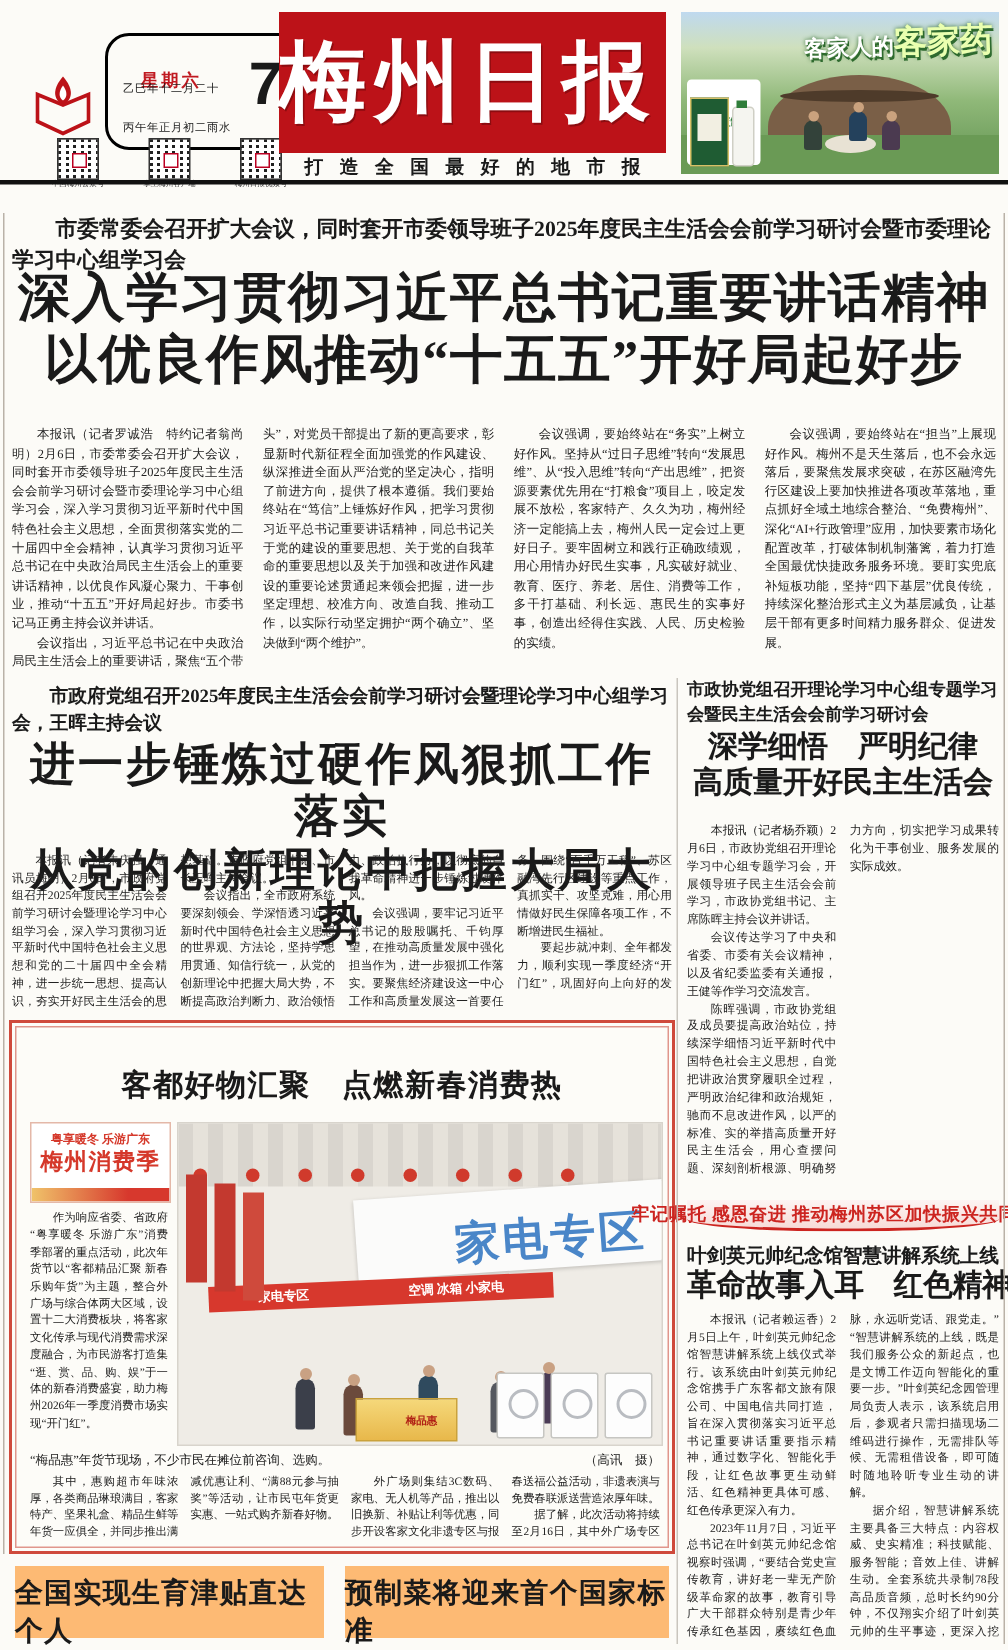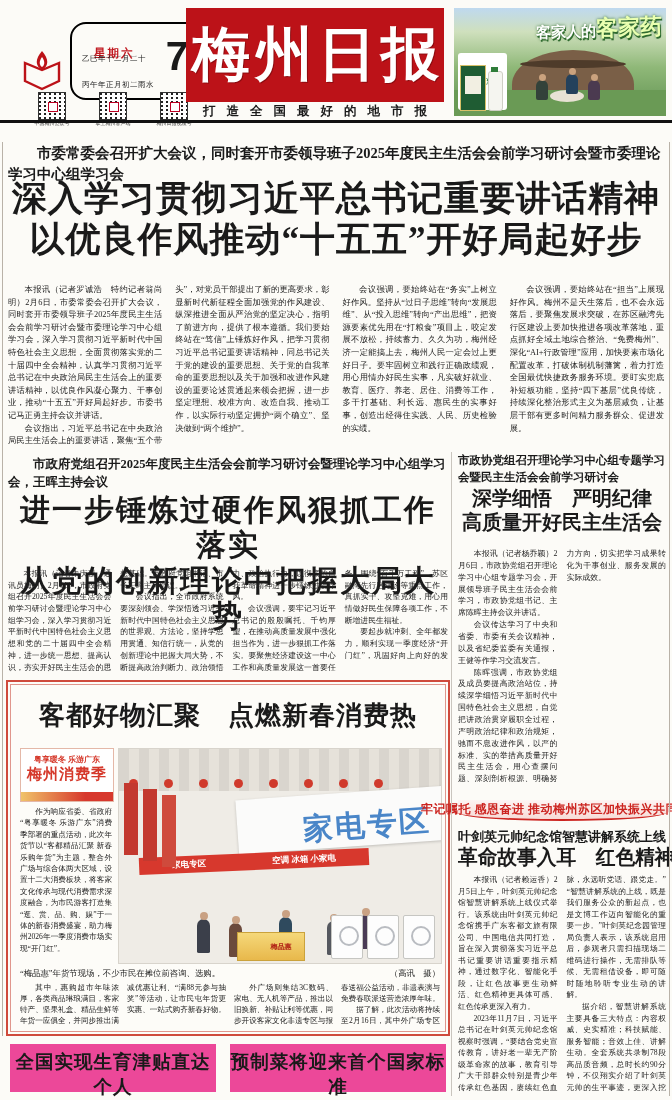--- a/index.html
+++ b/index.html
@@ -15,21 +15,21 @@
   .cal-day{position:absolute;right:12px;top:10px;font-size:40px;font-weight:bold;font-family:"Liberation Sans",sans-serif;}
   .cal-lunar{position:absolute;left:10px;font-size:7.5px;letter-spacing:.5px;}
   .cal-l1{top:30px;} .cal-l2{top:56px;}
   .qr-row{left:26px;top:92px;display:flex;gap:9px;}
   .qr-item{width:52px;text-align:center;}
   .qr{width:26px;height:26px;margin:0 auto;border:1px solid #333;
       background:repeating-linear-gradient(0deg,#111 0 2px,#fff 2px 4px),repeating-linear-gradient(90deg,#111 0 2px,#fff 2px 5px);
       background-blend-mode:screen;position:relative;}
   .qr::after{content:"";position:absolute;left:9px;top:9px;width:8px;height:8px;background:#fff;border:1px solid #b02;}
   .qr-label{font-size:5px;line-height:6px;color:#333;font-family:"Liberation Sans",sans-serif;}
-  .masthead{left:186px;top:8px;width:258px;height:94px;background:#bc1218;display:flex;align-items:center;justify-content:flex-end;}
+  .masthead{left:186px;top:8px;width:258px;height:94px;background:#bc1218;display:flex;align-items:center;justify-content:flex-start;}
   .masthead-title{color:#fff;font-size:58px;font-weight:900;letter-spacing:5px;text-shadow:1px 1px 0 #8c0c10;}
   .slogan{left:186px;top:103px;width:258px;text-align:center;font-size:12.5px;font-weight:bold;letter-spacing:11px;text-indent:11px;}
   .ad{left:454px;top:8px;width:212px;height:108px;overflow:hidden;
       background:linear-gradient(180deg,#bfd9ef 0%,#cfe0bd 22%,#8fb878 55%,#5f9150 100%);}
   .ad-brand{position:absolute;left:4px;top:4px;height:25px;padding:16px 5px;background:#fff;border-radius:3px;
       display:flex;align-items:center;gap:3px;font:bold 7.5px "Liberation Sans",sans-serif;color:#2f7d3a;margin-top:41px;}
   .ad-brand-dot{width:6px;height:6px;border-radius:50%;background:#2f7d3a;}
   .ad-headline{position:absolute;right:4px;top:6px;width:150px;text-align:right;transform:rotate(-2deg);
       color:#fff;font-weight:900;text-shadow:0 0 3px #2f6b2f,1px 2px 0 #2f6b2f;}
   .ad-h-small{font-size:15px;} .ad-h-big{font-size:22px;color:#eaffb0;}
@@ -66,21 +66,21 @@
   .cppcc-kicker{left:458px;top:452px;width:208px;font-size:11.5px;text-indent:0;}
   .cppcc-headline{left:458px;top:487px;width:208px;font-size:20px;letter-spacing:0;}
   .cppcc-body{left:458px;top:548px;width:208px;height:246px;column-count:2;column-gap:9px;font-size:7.9px;line-height:1.5;}
 
   
   .fair-box{left:6px;top:680px;width:440px;height:352px;border:2px solid #cf4a3c;background:#fdfcf8;}
   .fair-box::before{content:"";position:absolute;inset:2px;border:1px solid #e0968c;pointer-events:none;}
   .fair-kicker-row{position:absolute;left:14px;top:8px;width:412px;display:flex;align-items:center;gap:8px;
       color:#8d2f27;font-size:12.5px;font-weight:600;}
   .fair-kicker-row .line{flex:1;height:1px;background:#9a423a;}
-  .fair-headline{position:absolute;left:8px;top:16px;width:424px;font-size:26px;font-weight:900;text-align:center;letter-spacing:1px;}
+  .fair-headline{position:absolute;left:8px;top:28px;width:424px;font-size:20px;font-weight:900;text-align:center;letter-spacing:1px;}
   .mini-banner{position:absolute;left:12px;top:66px;width:92px;height:52px;background:#fff;border:1px solid #e4b8a8;text-align:center;overflow:hidden;}
   .mini-banner-l1{margin-top:5px;font-size:8px;font-weight:bold;color:#d5382a;}
   .mini-banner-l2{font-size:15px;font-weight:900;color:#d5382a;letter-spacing:1px;}
   .mini-banner-strip{position:absolute;left:0;bottom:0;width:100%;height:9px;background:linear-gradient(90deg,#f0c36a,#d7382d 70%);}
   .fair-left-body{position:absolute;left:12px;top:124px;width:92px;height:156px;font-size:7.6px;line-height:1.5;text-align:justify;overflow:hidden;}
   .fair-left-body p{margin:0;text-indent:2em;}
   .fair-caption{position:absolute;left:12px;top:286px;width:420px;display:flex;justify-content:space-between;font-size:8.4px;}
   .fair-bottom-body{position:absolute;left:12px;top:300px;width:420px;height:44px;column-count:4;column-gap:8px;
       font-size:7.6px;line-height:1.45;text-align:justify;overflow:hidden;}
   .fair-bottom-body p{margin:0;text-indent:2em;}
@@ -109,21 +109,21 @@
 
   
   .mem-banner{left:458px;top:800px;width:208px;height:19px;background:linear-gradient(#fdf4f3,#f7dbd7);
       border-bottom:2px solid #cc2420;border-radius:0 0 60% 60%/0 0 10px 10px;
       display:flex;align-items:center;justify-content:center;font-size:12px;font-weight:900;color:#cc2420;letter-spacing:.5px;white-space:nowrap;}
   .mem-kicker{left:458px;top:828px;width:208px;font-size:13px;text-indent:0;}
   .mem-headline{left:458px;top:845px;width:208px;font-size:20.5px;letter-spacing:0;white-space:nowrap;transform:scaleX(.96);transform-origin:left;}
   .mem-body{left:458px;top:874px;width:208px;height:222px;column-count:2;column-gap:9px;font-size:7.7px;line-height:1.5;}
 
   
-  .teaser{top:1044px;height:48px;background:#ec4899;text-align:center;}
+  .teaser{top:1044px;height:48px;background:#fdba74;}
   .teaser1{left:10px;width:206px;} .teaser2{left:230px;width:216px;}
   .teaser-title{margin-top:5px;font-size:18.5px;font-weight:900;letter-spacing:1px;}
 
   
   .vrule{width:1px;background:#c9c5be;}
   .vr-mid{left:451px;top:452px;height:644px;}
   .vr-left{left:2px;top:142px;height:894px;background:#b9b2a8;}
   .vr-right{left:669px;top:142px;height:954px;background:#b9b2a8;}
 </style>
 </head>
@@ -186,21 +186,21 @@
   <div class="abs rule-heavy"></div>
 
   <div class="abs kicker lead-kicker">市委常委会召开扩大会议，同时套开市委领导班子2025年度民主生活会会前学习研讨会暨市委理论学习中心组学习会</div>
   <div class="abs headline lead-headline">
     <div>深入学习贯彻习近平总书记重要讲话精神</div>
     <div>以优良作风推动“十五五”开好局起好步</div>
   </div>
   <div class="abs col-body lead-body">
     <p>本报讯（记者罗诚浩　特约记者翁尚明）2月6日，市委常委会召开扩大会议，同时套开市委领导班子2025年度民主生活会会前学习研讨会暨市委理论学习中心组学习会，深入学习贯彻习近平新时代中国特色社会主义思想，全面贯彻落实党的二十届四中全会精神，认真学习贯彻习近平总书记在中央政治局民主生活会上的重要讲话精神，以优良作风凝心聚力、干事创业，推动“十五五”开好局起好步。市委书记马正勇主持会议并讲话。</p>
     <p>会议指出，习近平总书记在中央政治局民主生活会上的重要讲话，聚焦“五个带头”，对党员干部提出了新的更高要求，彰显新时代新征程全面加强党的作风建设、纵深推进全面从严治党的坚定决心，指明了前进方向，提供了根本遵循。我们要始终站在“笃信”上锤炼好作风，把学习贯彻习近平总书记重要讲话精神，同总书记关于党的建设的重要思想、关于党的自我革命的重要思想以及关于加强和改进作风建设的重要论述贯通起来领会把握，进一步坚定理想、校准方向、改造自我、推动工作，以实际行动坚定拥护“两个确立”、坚决做到“两个维护”。</p>
-    <p>会议强调，要始终站在“务实”上树立好作风。坚持从“过日子思维”转向“发展思维”、从“投入思维”转向“产出思维”，把资源要素优先用在“打粮食”项目上，咬定发展不放松，持续蓄力、久久为功，梅州经济一定能搞上去，梅州人民一定会过上更好日子。要牢固树立和践行正确政绩观，用心用情办好民生实事，凡实破好就业、教育、医疗、养老、居住、消费等工作，多干打基础、利长远、惠民生的实事好事，创造出经得住实践、人民、历史检验的实绩。</p>
+    <p>会议强调，要始终站在“务实”上树立好作风。坚持从“过日子思维”转向“发展思维”、从“投入思维”转向“产出思维”，把资源要素优先用在“打粮食”项目上，咬定发展不放松，客家特产、久久为功，梅州经济一定能搞上去，梅州人民一定会过上更好日子。要牢固树立和践行正确政绩观，用心用情办好民生实事，凡实破好就业、教育、医疗、养老、居住、消费等工作，多干打基础、利长远、惠民生的实事好事，创造出经得住实践、人民、历史检验的实绩。</p>
     <p>会议强调，要始终站在“担当”上展现好作风。梅州不是天生落后，也不会永远落后，要聚焦发展求突破，在苏区融湾先行区建设上要加快推进各项改革落地，重点抓好全域土地综合整治、“免费梅州”、深化“AI+行政管理”应用，加快要素市场化配置改革，打破体制机制藩篱，着力打造全国最优快捷政务服务环境。要盯实兜底补短板功能，坚持“四下基层”优良传统，持续深化整治形式主义为基层减负，让基层干部有更多时间精力服务群众、促进发展。</p>
 
   </div>
 
   <div class="abs kicker gov-kicker">市政府党组召开2025年度民主生活会会前学习研讨会暨理论学习中心组学习会，王晖主持会议</div>
   <div class="abs headline gov-headline">
     <div>进一步锤炼过硬作风狠抓工作落实</div>
     <div>从党的创新理论中把握大局大势</div>
   </div>
   <div class="abs col-body gov-body">

